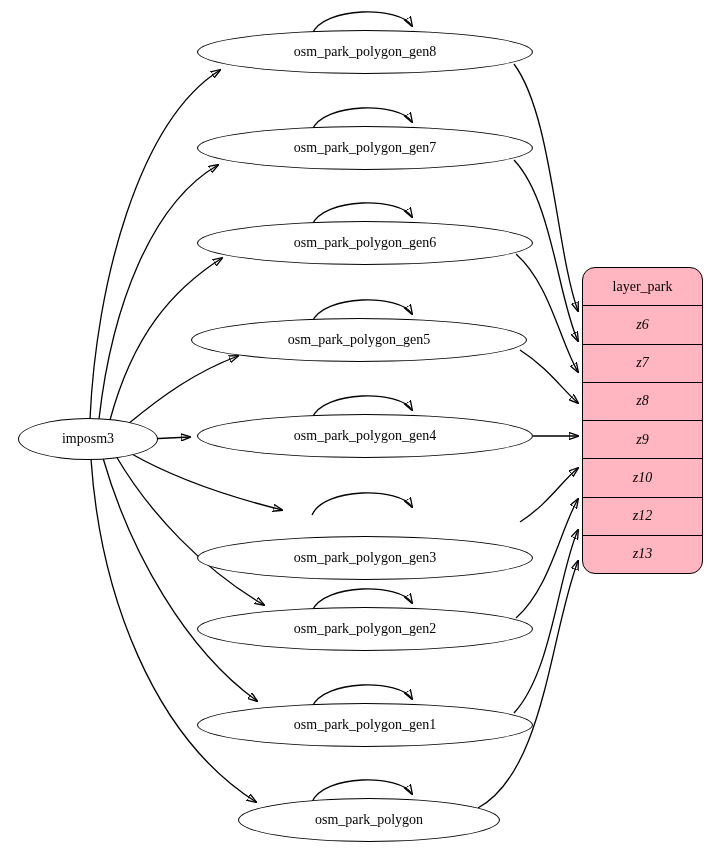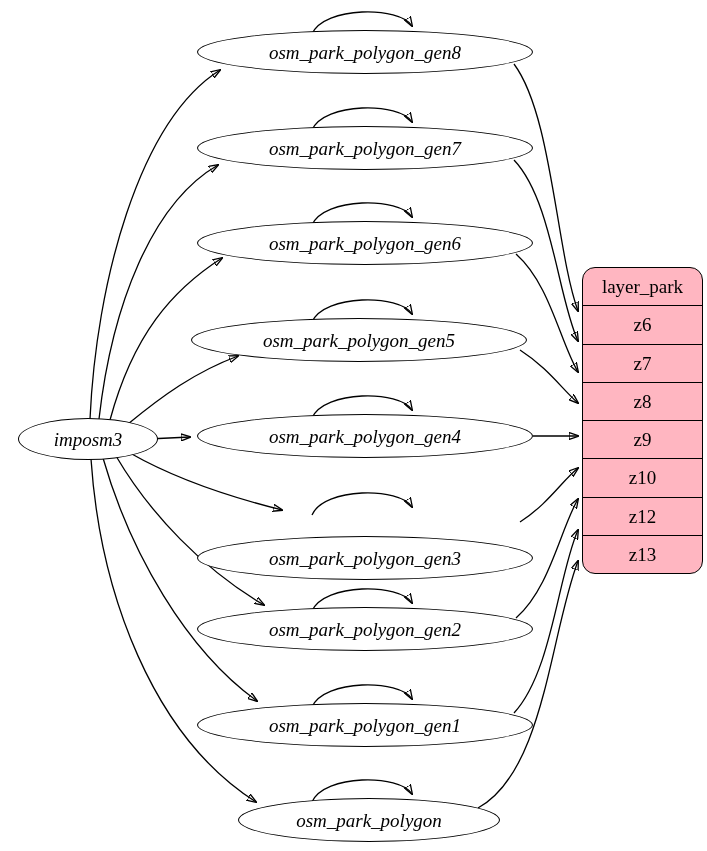--- a/index.html
+++ b/index.html
@@ -5,32 +5,32 @@
   html,body{margin:0;padding:0;background:#ffffff;}
   .canvas{
     position:relative;width:707px;height:851px;background:#ffffff;overflow:hidden;
     font-family:"Liberation Serif","DejaVu Serif",serif;color:#000;
   }
   .edges{position:absolute;left:0;top:0;width:707px;height:851px;}
   .edges path{fill:none;stroke:#000;stroke-width:1.3px;}
   .node{
     position:absolute;display:flex;align-items:center;justify-content:center;
     border:1.3px solid #000;border-radius:50%;background:#fff;
-    font-size:19px;line-height:1;white-space:nowrap;box-sizing:border-box;font-style:italic;
+    font-size:14px;line-height:1;white-space:nowrap;box-sizing:border-box;
   }
   .record{
     position:absolute;left:582px;top:267px;width:121px;height:307px;
     background:#ffb6c1;border:1.3px solid #000;border-radius:13px;
     display:flex;flex-direction:column;box-sizing:border-box;overflow:hidden;
   }
   .record .row{
     flex:1;display:flex;align-items:center;justify-content:center;
-    font-size:19px;line-height:1;box-sizing:border-box;
+    font-size:14px;line-height:1;box-sizing:border-box;
   }
-  .record .row + .row{border-top:1.3px solid #000;}
+  .record .row + .row{border-top:1.3px solid #000;font-style:italic;}
 </style>
 </head>
 <body>
 
 <div class="canvas">
 
   <svg class="edges" viewBox="0 0 707 851" xmlns="http://www.w3.org/2000/svg">
     <defs>
       <marker id="arrow" markerWidth="10" markerHeight="8" refX="9" refY="4" orient="auto" markerUnits="userSpaceOnUse">
         <path d="M0,0.5 L10,4 L0,7.5 z" fill="#000" stroke="none"></path>

